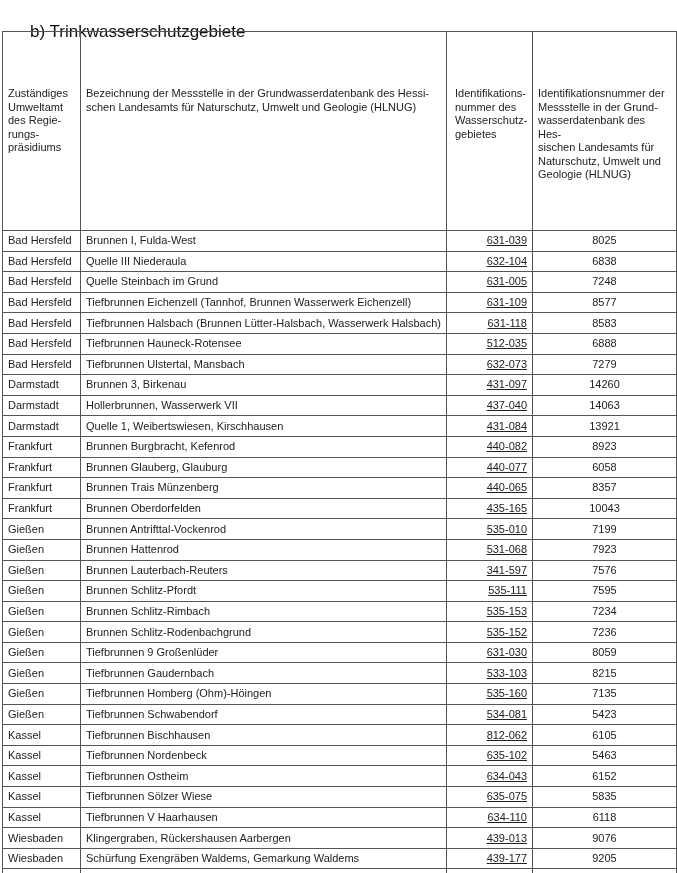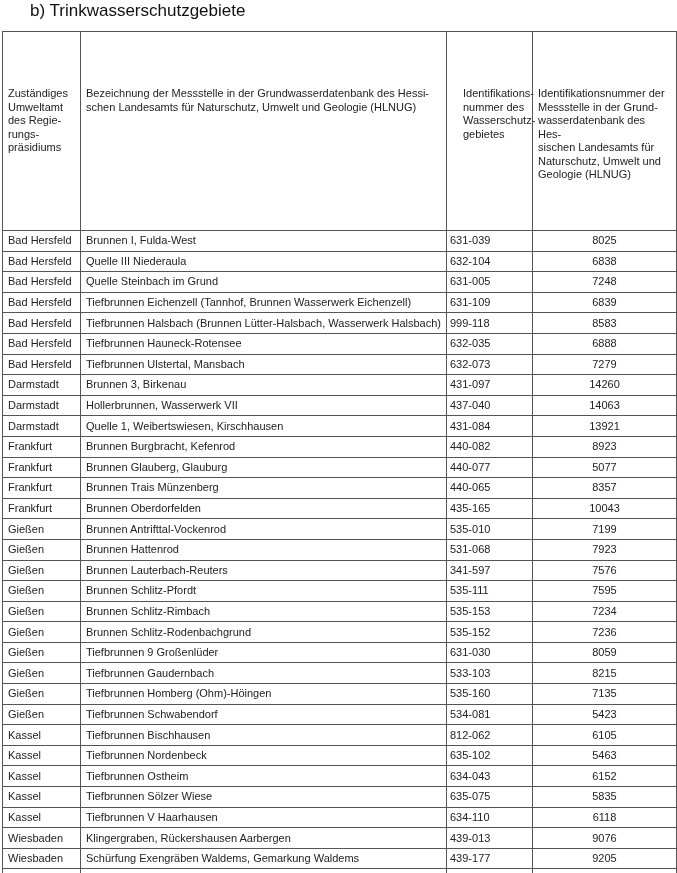--- a/index.html
+++ b/index.html
@@ -11,21 +11,21 @@
       width: 677px;
       height: 873px;
       overflow: hidden;
       position: relative;
       font-family: "Liberation Sans", sans-serif;
       color: #1a1a1a;
     }
     .section-title {
       position: absolute;
       left: 30px;
-      top: 0;
+      top: 21px;
       font-size: 17px;
       line-height: 22px;
       color: #111;
     }
     .table-wrap {
       position: absolute;
       left: 2px;
       top: 31px;
       width: 674px;
     }
@@ -54,24 +54,24 @@
       line-height: 13.5px;
       font-size: 11px;
     }
     tbody td {
       height: 19.6px;
       line-height: 13px;
       white-space: nowrap;
       overflow: hidden;
     }
     td.num { text-align: center; }
-    td.id-wsg { text-align: left; padding-left: 3px; }
+    td.id-wsg { text-align: right; padding-left: 18px; text-decoration: underline; }
     td.id-hl { }
     thead th.h1 { }
-    thead th.h3 { padding-left: 16px; }
+    thead th.h3 { padding-left: 8px; }
     thead th.h4 { }
   </style>
 </head>
 <body>
 
 <div class="section-title">b) Trinkwasserschutzgebiete</div>
 
 <div class="table-wrap">
   <table>
     <colgroup>
@@ -104,32 +104,32 @@
         <tr>
           <td>Bad Hersfeld</td>
           <td>Quelle Steinbach im Grund</td>
           <td class="num id-wsg">631-005</td>
           <td class="num id-hl">7248</td>
         </tr>
         <tr>
           <td>Bad Hersfeld</td>
           <td>Tiefbrunnen Eichenzell (Tannhof, Brunnen Wasserwerk Eichenzell)</td>
           <td class="num id-wsg">631-109</td>
-          <td class="num id-hl">6839</td>
+          <td class="num id-hl">8577</td>
         </tr>
         <tr>
           <td>Bad Hersfeld</td>
           <td>Tiefbrunnen Halsbach (Brunnen Lütter-Halsbach, Wasserwerk Halsbach)</td>
-          <td class="num id-wsg">999-118</td>
+          <td class="num id-wsg">631-118</td>
           <td class="num id-hl">8583</td>
         </tr>
         <tr>
           <td>Bad Hersfeld</td>
           <td>Tiefbrunnen Hauneck-Rotensee</td>
-          <td class="num id-wsg">632-035</td>
+          <td class="num id-wsg">512-035</td>
           <td class="num id-hl">6888</td>
         </tr>
         <tr>
           <td>Bad Hersfeld</td>
           <td>Tiefbrunnen Ulstertal, Mansbach</td>
           <td class="num id-wsg">632-073</td>
           <td class="num id-hl">7279</td>
         </tr>
         <tr>
           <td>Darmstadt</td>
@@ -152,21 +152,21 @@
         <tr>
           <td>Frankfurt</td>
           <td>Brunnen Burgbracht, Kefenrod</td>
           <td class="num id-wsg">440-082</td>
           <td class="num id-hl">8923</td>
         </tr>
         <tr>
           <td>Frankfurt</td>
           <td>Brunnen Glauberg, Glauburg</td>
           <td class="num id-wsg">440-077</td>
-          <td class="num id-hl">5077</td>
+          <td class="num id-hl">6058</td>
         </tr>
         <tr>
           <td>Frankfurt</td>
           <td>Brunnen Trais Münzenberg</td>
           <td class="num id-wsg">440-065</td>
           <td class="num id-hl">8357</td>
         </tr>
         <tr>
           <td>Frankfurt</td>
           <td>Brunnen Oberdorfelden</td>

